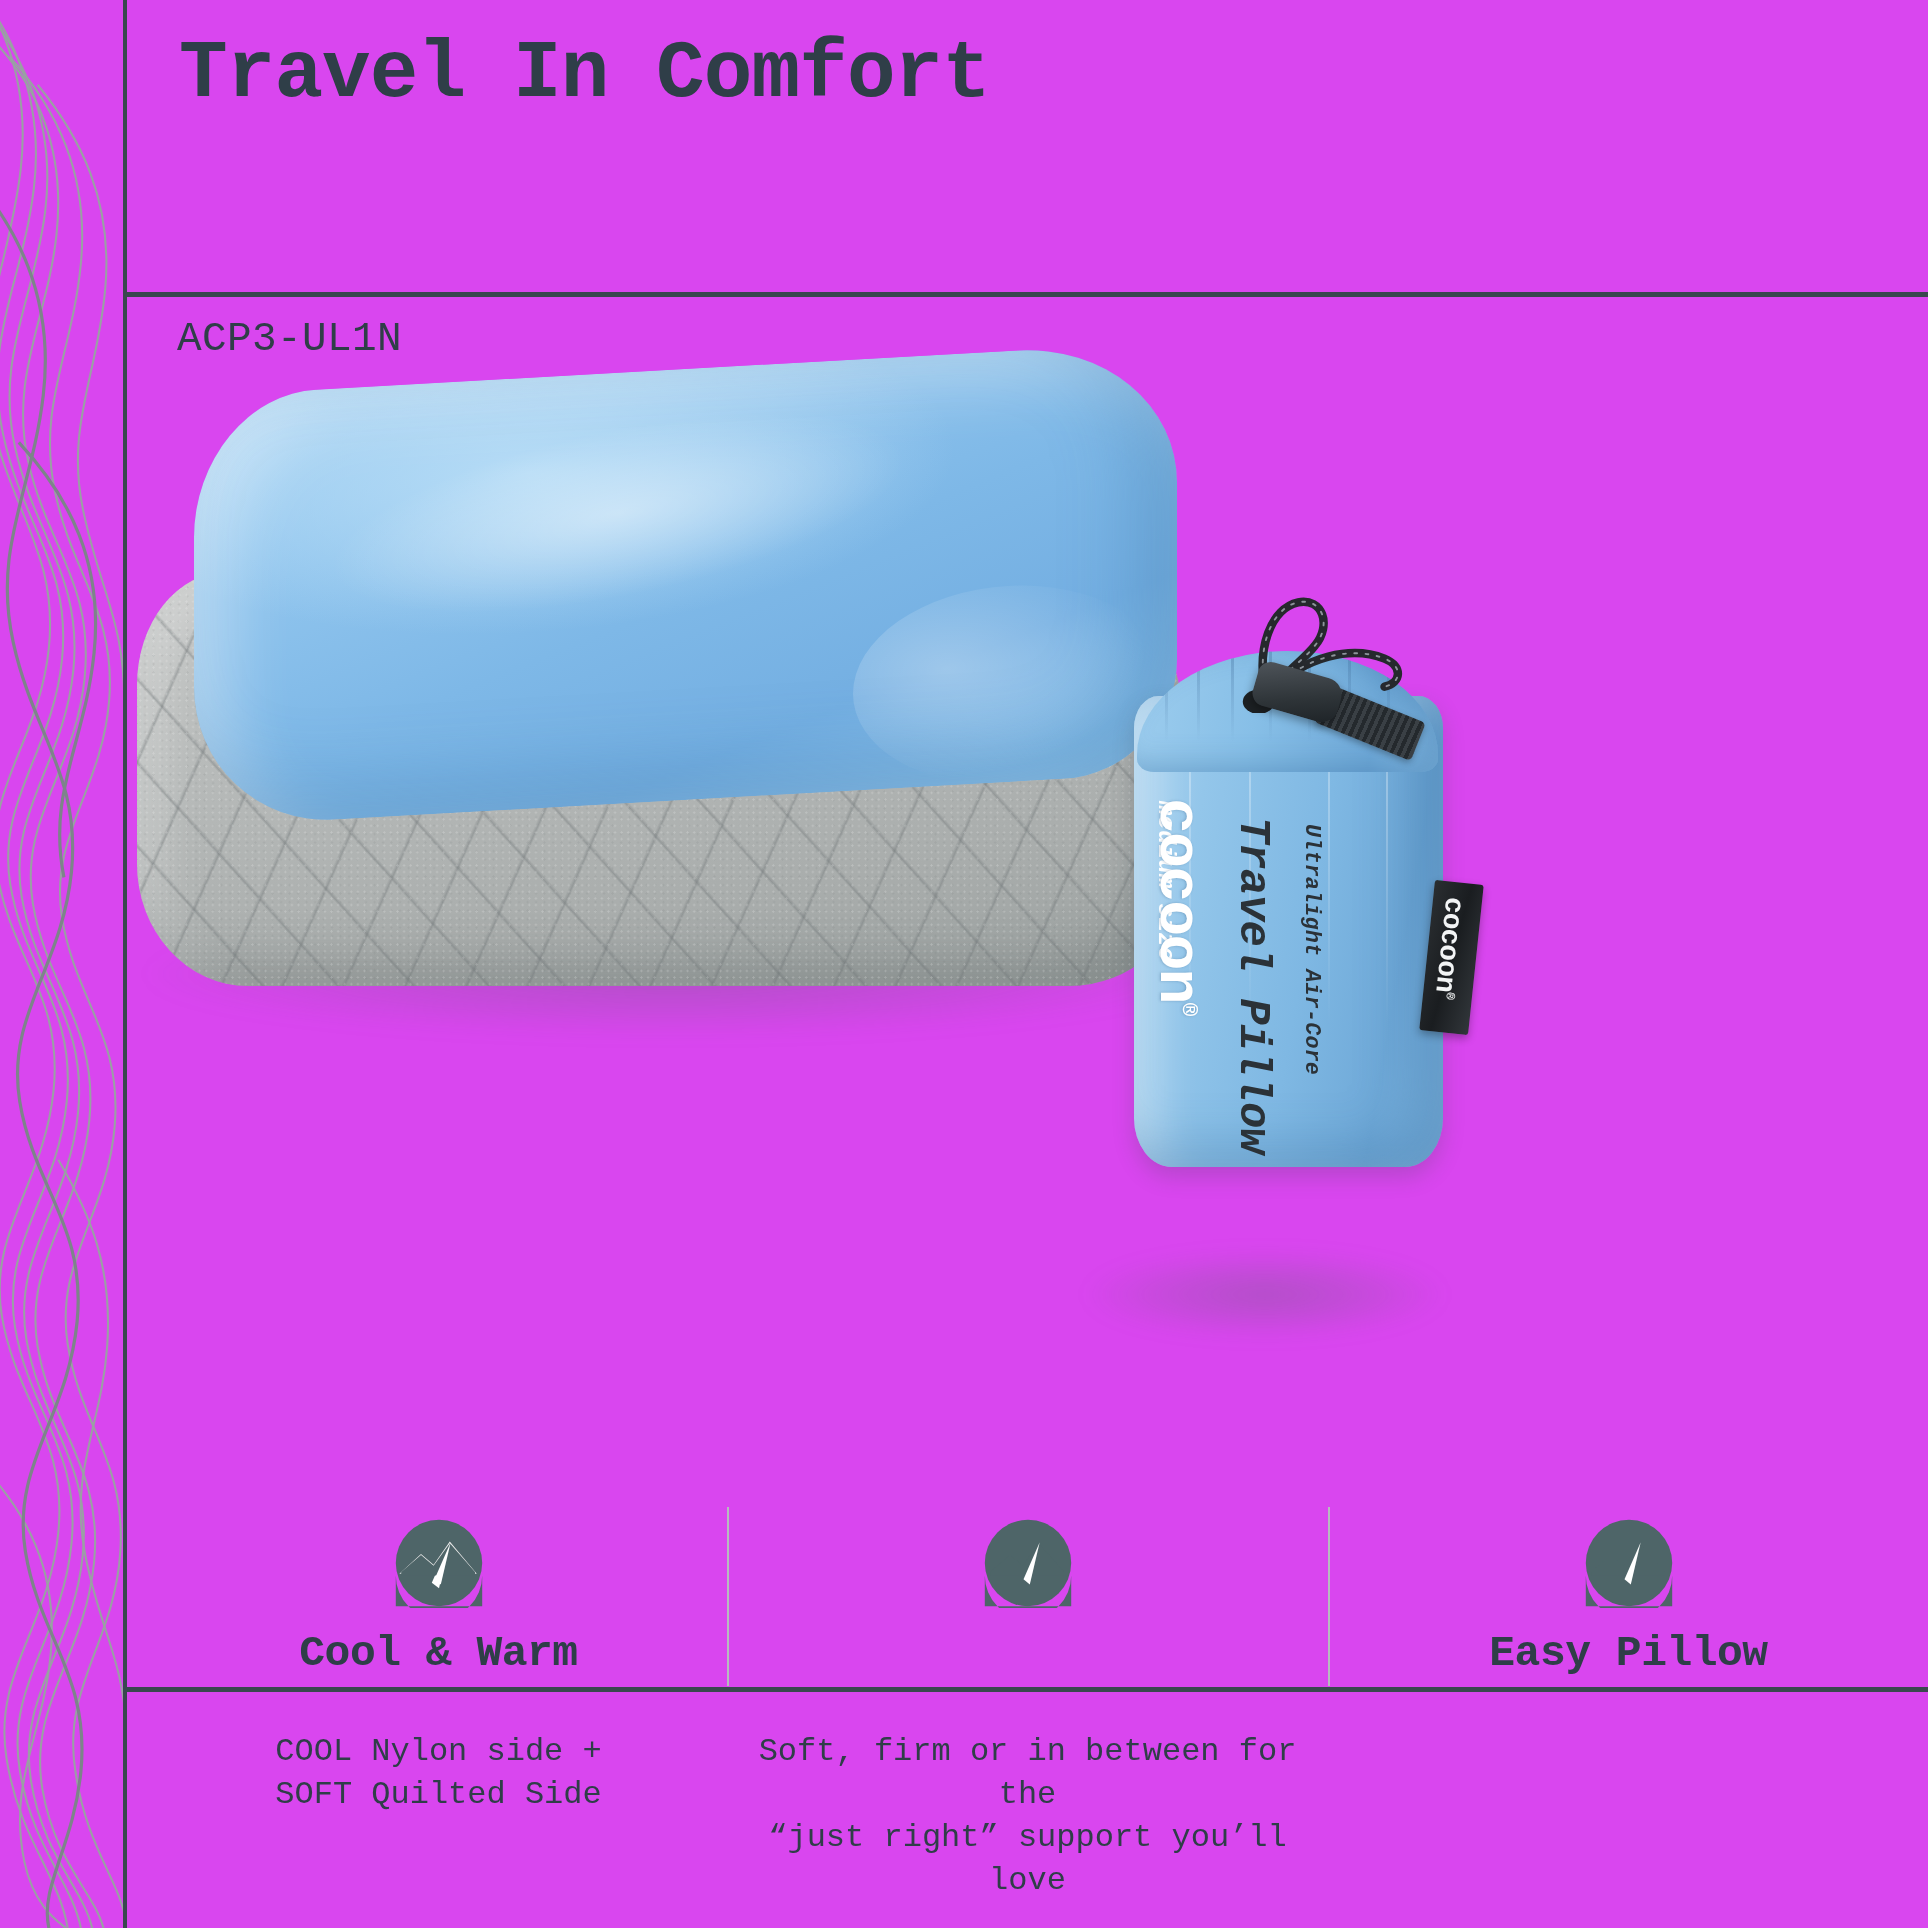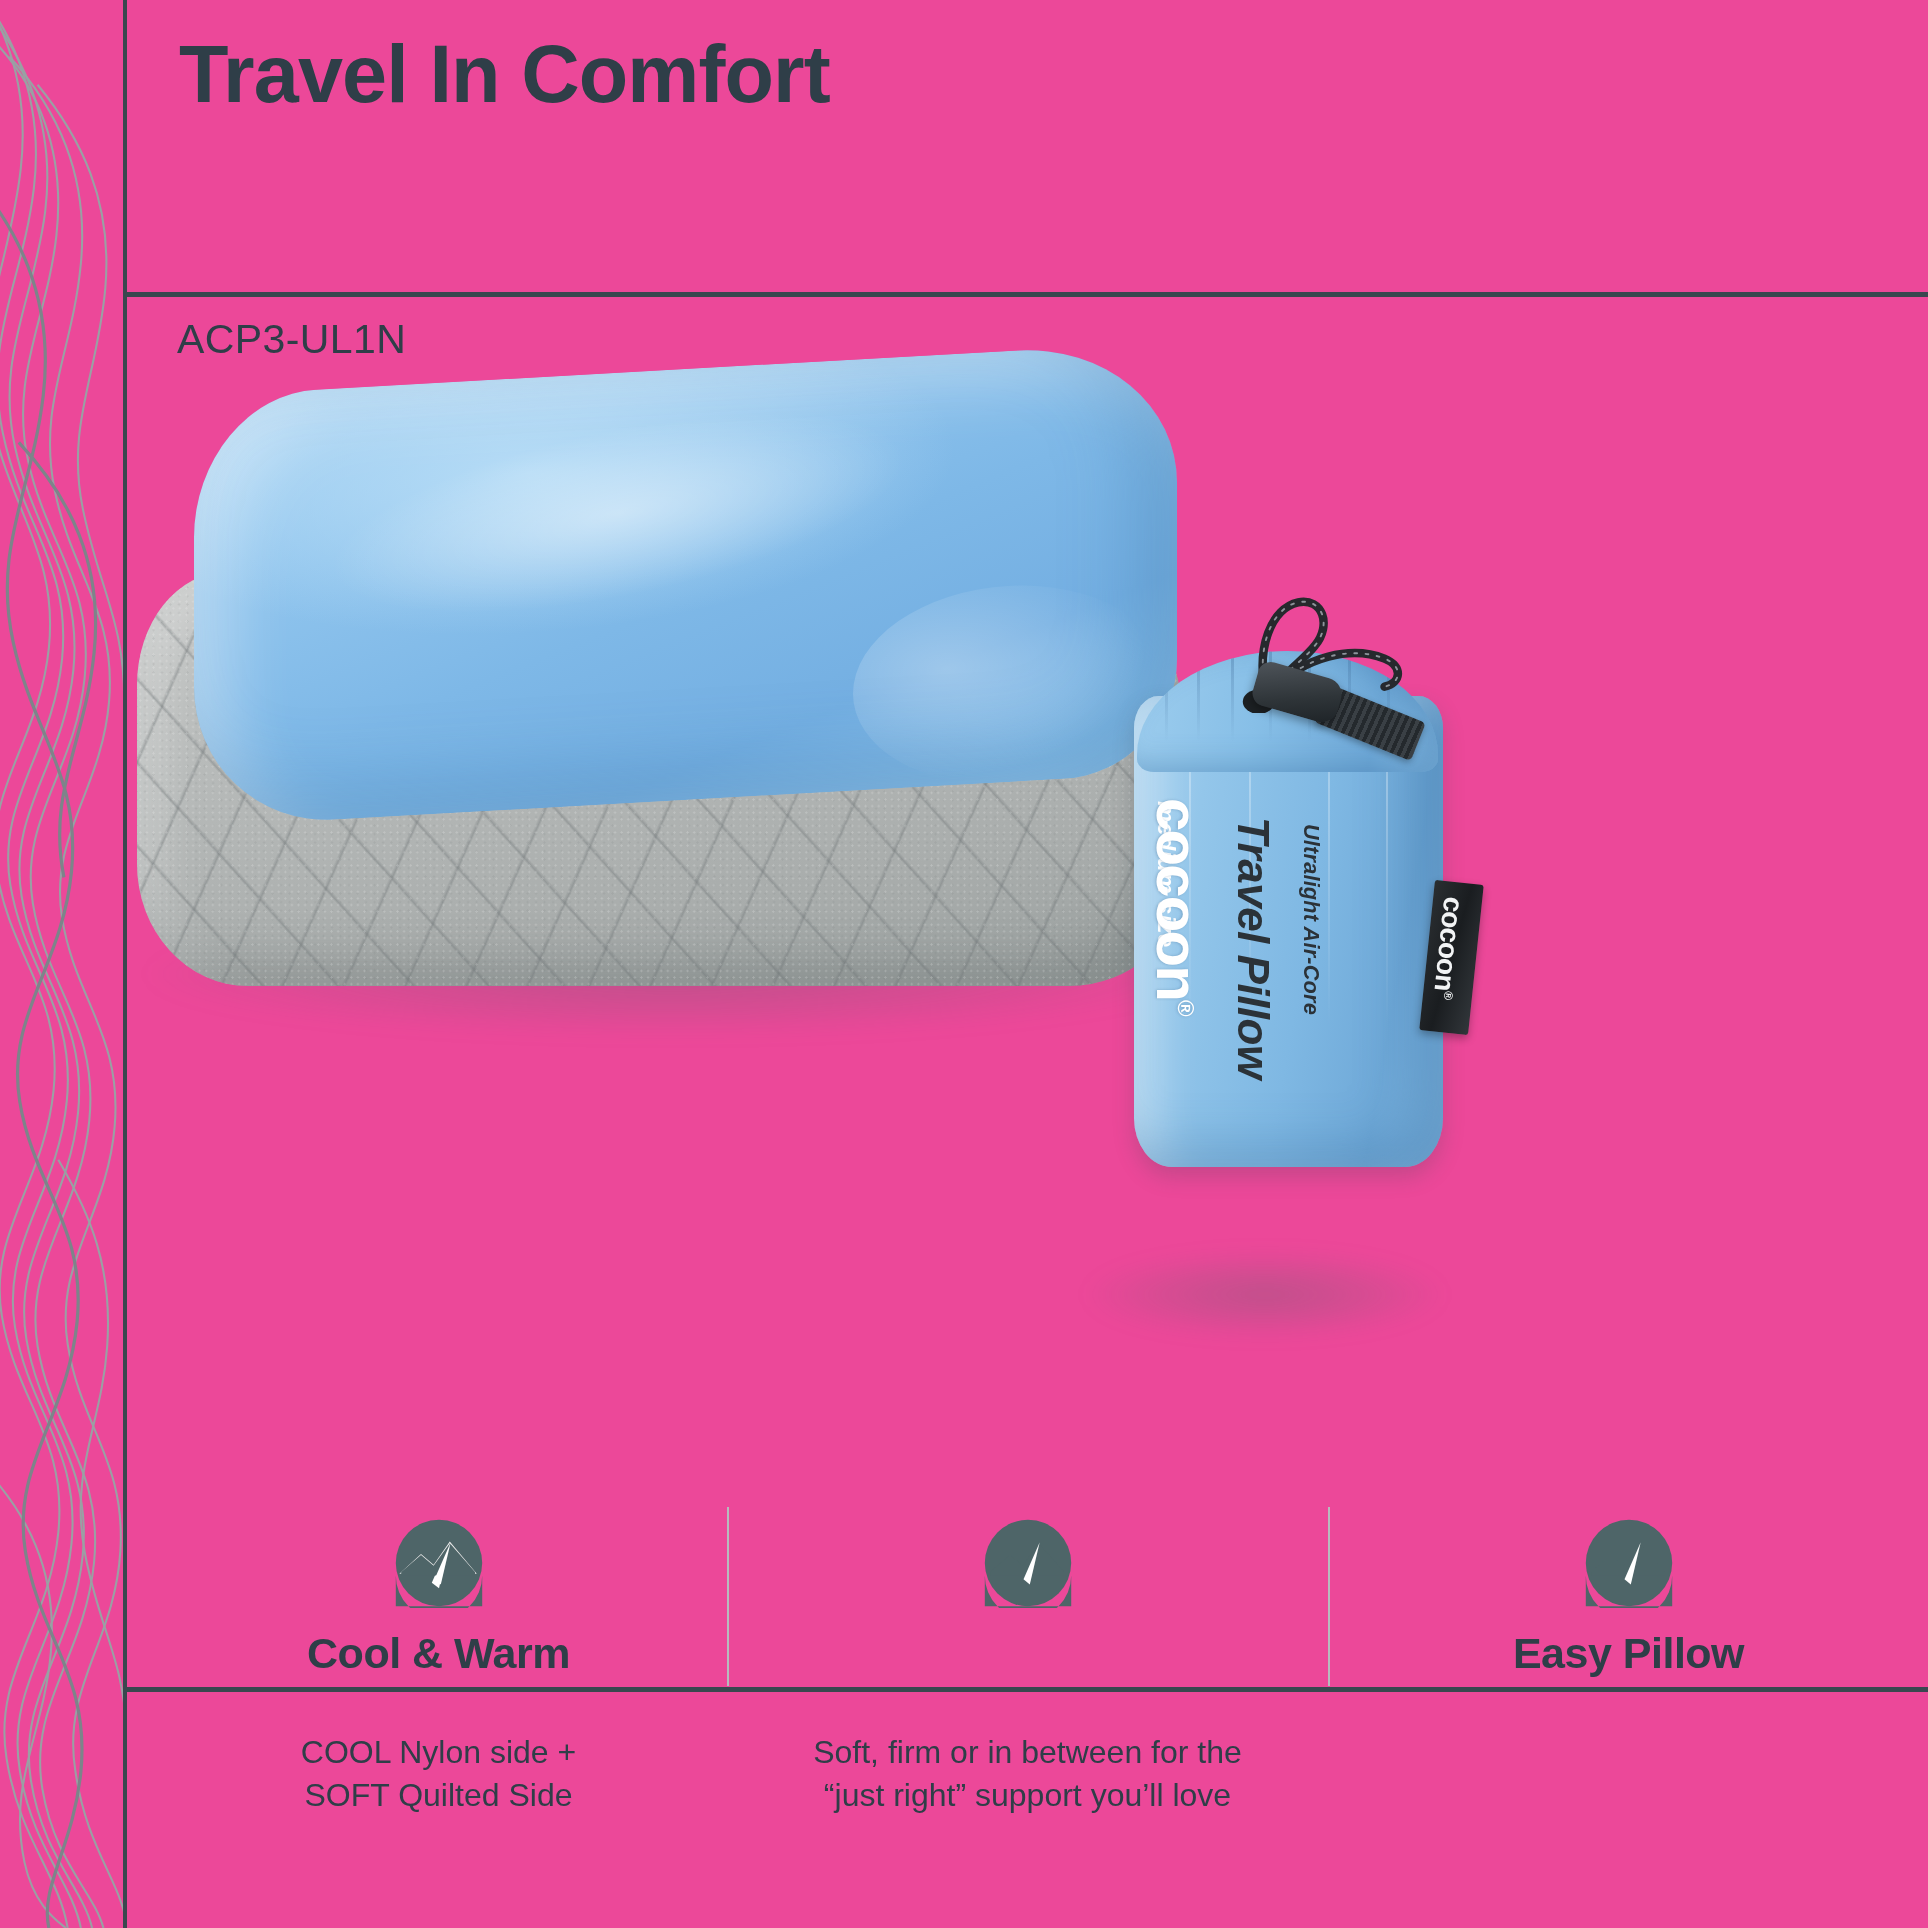--- a/index.html
+++ b/index.html
@@ -5,21 +5,22 @@
   * { box-sizing: border-box; margin: 0; padding: 0; }
   html, body {
     width: 1928px; height: 1928px;
     background: #e7e7e7;
     font-family: "Liberation Sans", sans-serif;
     overflow: hidden;
   }
   #page {
     position: relative;
     width: 1928px; height: 1928px;
-    background: #ec4899;
+    background: #d946ef;
+    font-family: Liberation Mono, monospace;
   }
 
   
   #topo-strip {
     position: absolute; left: 0; top: 0;
     width: 126px; height: 1928px;
     overflow: hidden;
   }
   #topo-strip svg { display:block; width:126px; height:1928px; }
   #topo-border {

